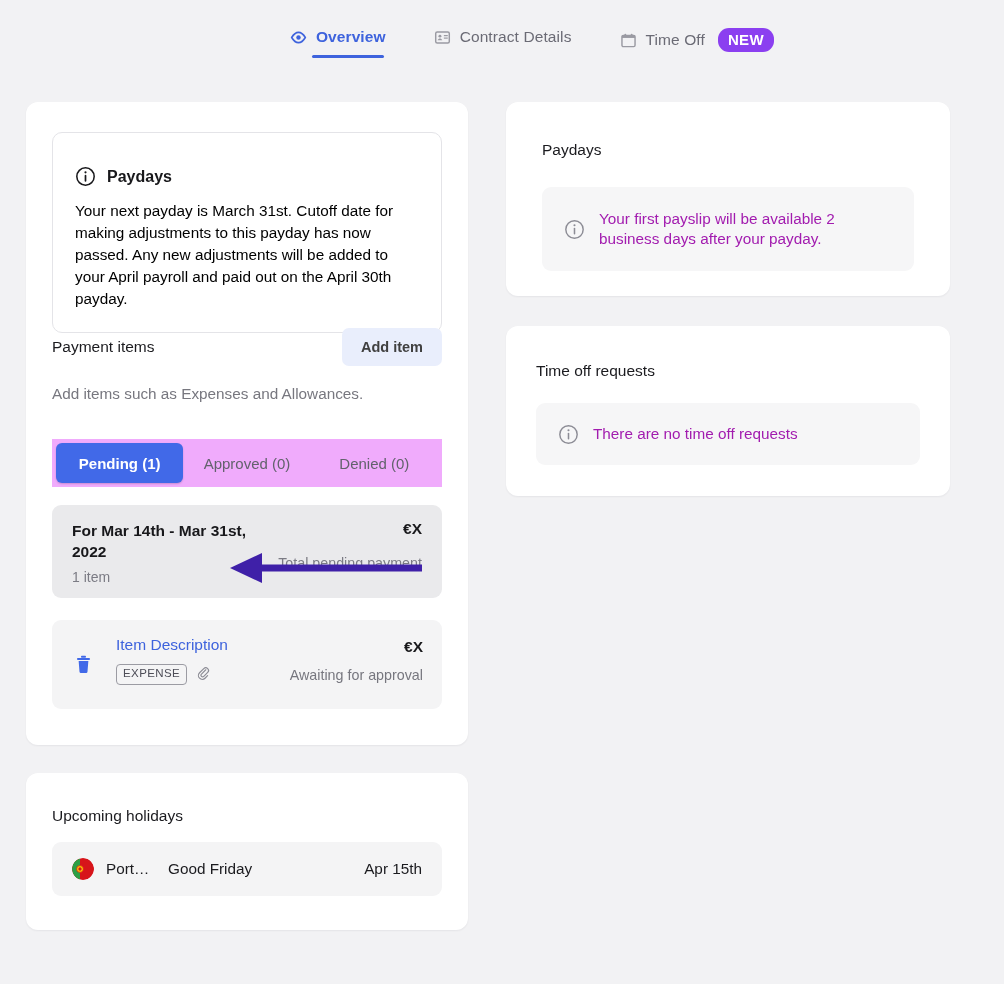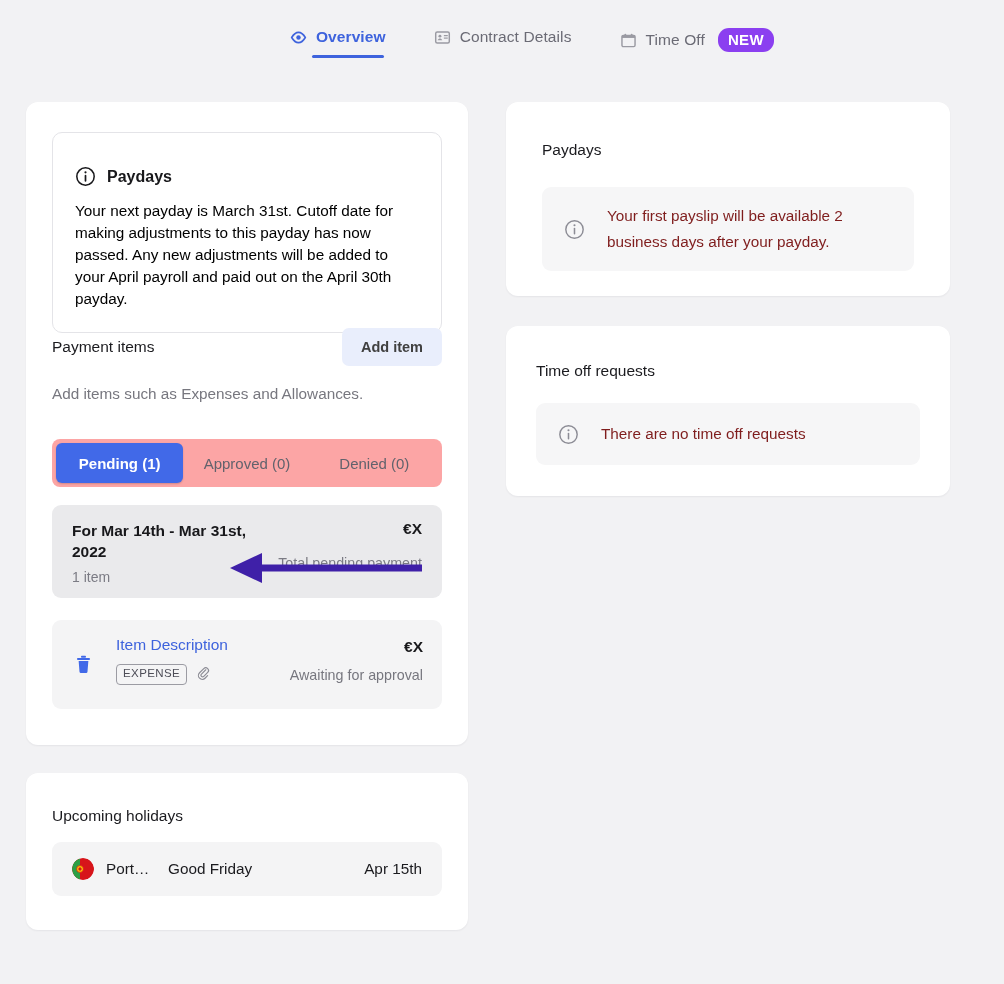--- a/index.html
+++ b/index.html
@@ -156,22 +156,22 @@
   }
 
   
   .segmented {
     position: absolute;
     left: 26px;
     top: 337px;
     width: 390px;
     height: 48px;
     box-sizing: border-box;
-    background: #fca5a5;
-    border-radius: 8px;
+    background: #f0abfc;
+    border-radius: 0;
     display: flex;
     align-items: center;
     padding: 4px;
   }
   .seg {
     flex: 1 1 0;
     height: 40px;
     display: flex;
     align-items: center;
     justify-content: center;
@@ -308,23 +308,22 @@
     box-sizing: border-box;
     background: #f6f6f7;
     border-radius: 9px;
     display: flex;
     align-items: center;
     gap: 14px;
     padding: 18px 22px;
   }
   .infobox-text {
     font-size: 15.3px;
-    line-height: 26px;
-    color: #7f1d1d;
-    margin-left: 8px;
+    line-height: 20px;
+    color: #a21caf;
   }
 
   
   .holiday-row {
     position: absolute;
     left: 26px;
     top: 69px;
     width: 390px;
     height: 54px;
     box-sizing: border-box;

